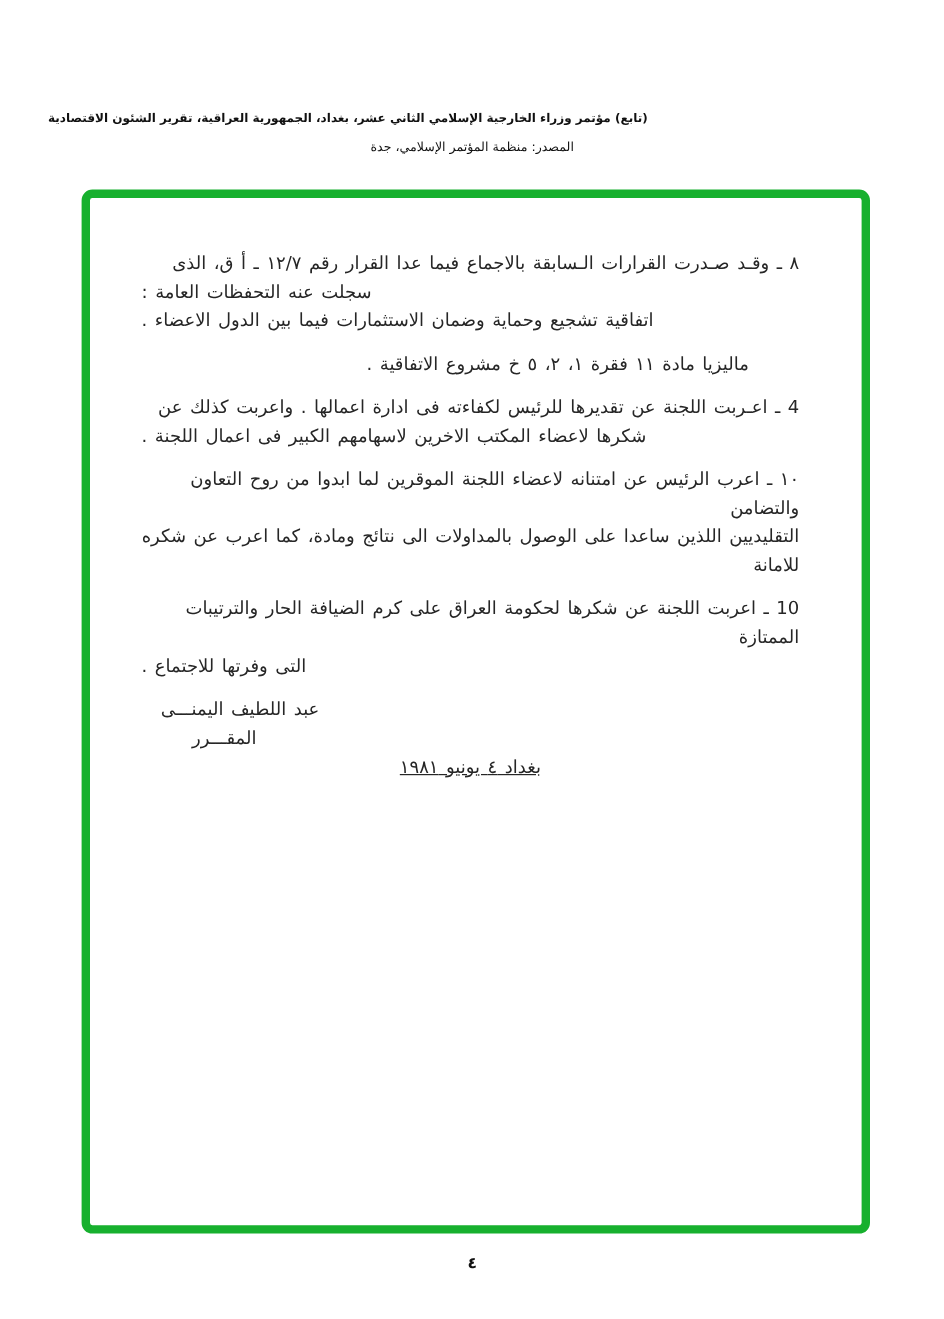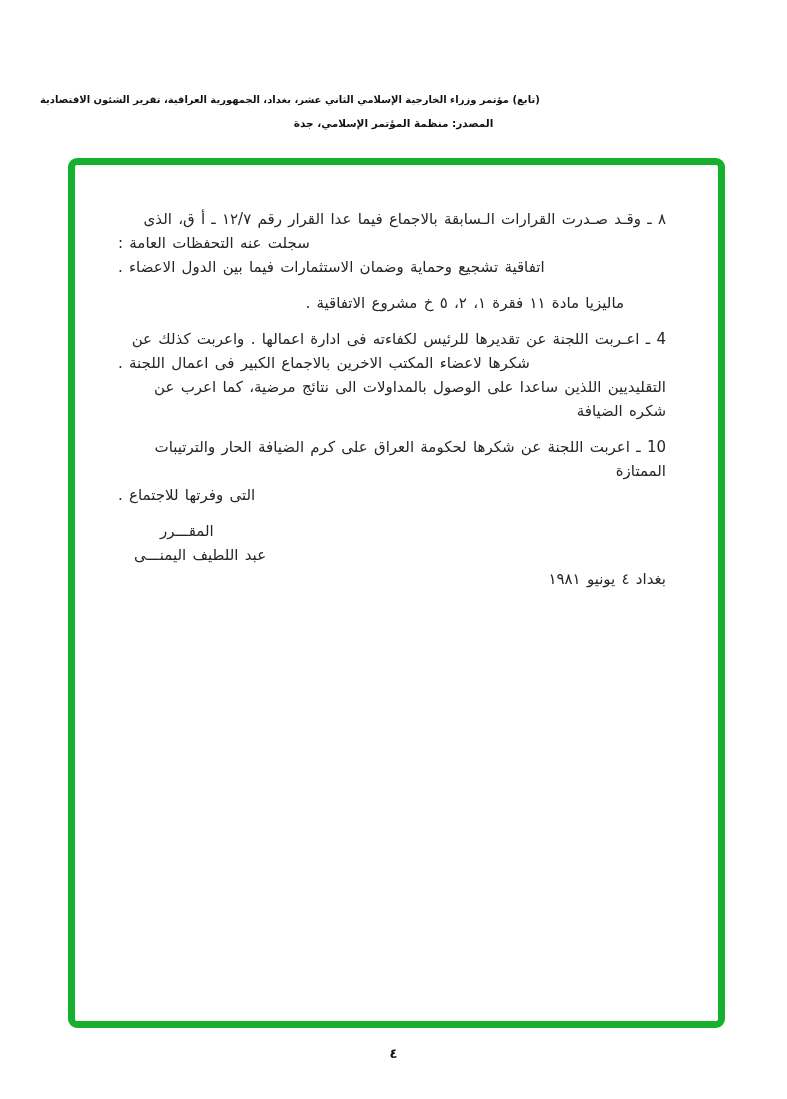--- a/index.html
+++ b/index.html
@@ -30,21 +30,21 @@
     line-height: 20px;
     color: #111111;
   }
   .header-line2 {
     position: absolute;
     top: 117px;
     left: 40px;
     right: 40px;
     text-align: center;
     direction: rtl;
-    font-weight: bold;
+    font-weight: normal;
     font-size: 10.5px;
     color: #111111;
   }
 
   
   .highlight-border {
     position: absolute;
     left: 68px;
     top: 158px;
     width: 657px;
@@ -71,21 +71,21 @@
   .r { }
   .l { text-align: left; }
   .p-gap { margin-top: 16px; }
   .p-gap-sm { margin-top: 12px; }
   .indent-right { margin-right: 42px; }
   .overhang { margin-right: -22px; }
 
   .sig-block { margin-top: 12px; }
   .sig-name { text-align: left; padding-left: 16px; }
   .sig-title { text-align: left; padding-left: 42px; }
-  .sig-date { text-align: right; padding-left: 0; }
+  .sig-date { text-align: center; padding-left: 0; text-decoration: underline; }
 
   .page-number {
     position: absolute;
     top: 1046px;
     left: 0;
     right: 0;
     text-align: center;
     font-weight: bold;
     font-size: 13px;
     color: #111111;
@@ -105,30 +105,31 @@
   <div class="doc-content">
 
     <div class="line r">٨ ـ وقـد صـدرت القرارات الـسابقة بالاجماع فيما عدا القرار رقم ١٢/٧ ـ أ ق، الذى</div>
     <div class="line l">سجلت عنه التحفظات العامة :</div>
 
     <div class="line l">اتفاقية تشجيع وحماية وضمان الاستثمارات فيما بين الدول الاعضاء .</div>
 
     <div class="line r indent-right p-gap-sm">ماليزيا مادة ١١ فقرة ١، ٢، ٥ خ مشروع الاتفاقية .</div>
 
     <div class="line r p-gap-sm">4 ـ اعـربت اللجنة عن تقديرها للرئيس لكفاءته فى ادارة اعمالها . واعربت كذلك عن</div>
-    <div class="line l">شكرها لاعضاء المكتب الاخرين بالاجماع الكبير فى اعمال اللجنة .</div>
+    <div class="line l">شكرها لاعضاء المكتب الاخرين لاسهامهم الكبير فى اعمال اللجنة .</div>
 
-    <div class="line r">التقليديين اللذين ساعدا على الوصول بالمداولات الى نتائج مرضية، كما اعرب عن شكره الضيافة</div>
+    <div class="line r p-gap-sm">١٠ ـ اعرب الرئيس عن امتنانه لاعضاء اللجنة الموقرين لما ابدوا من روح التعاون والتضامن</div>
+    <div class="line r">التقليديين اللذين ساعدا على الوصول بالمداولات الى نتائج ومادة، كما اعرب عن شكره للامانة</div>
 
     <div class="line r p-gap-sm">10 ـ اعربت اللجنة عن شكرها لحكومة العراق على كرم الضيافة الحار والترتيبات الممتازة</div>
     <div class="line l">التى وفرتها للاجتماع .</div>
 
     <div class="sig-block">
+      <div class="line sig-name">عبد اللطيف اليمنـــى</div>
       <div class="line sig-title">المقـــرر</div>
-      <div class="line sig-name">عبد اللطيف اليمنـــى</div>
       <div class="line sig-date">بغداد ٤ يونيو ١٩٨١</div>
     </div>
 
   </div>
 
   <div class="page-number">٤</div>
 
 </div>
 
 </body></html>

